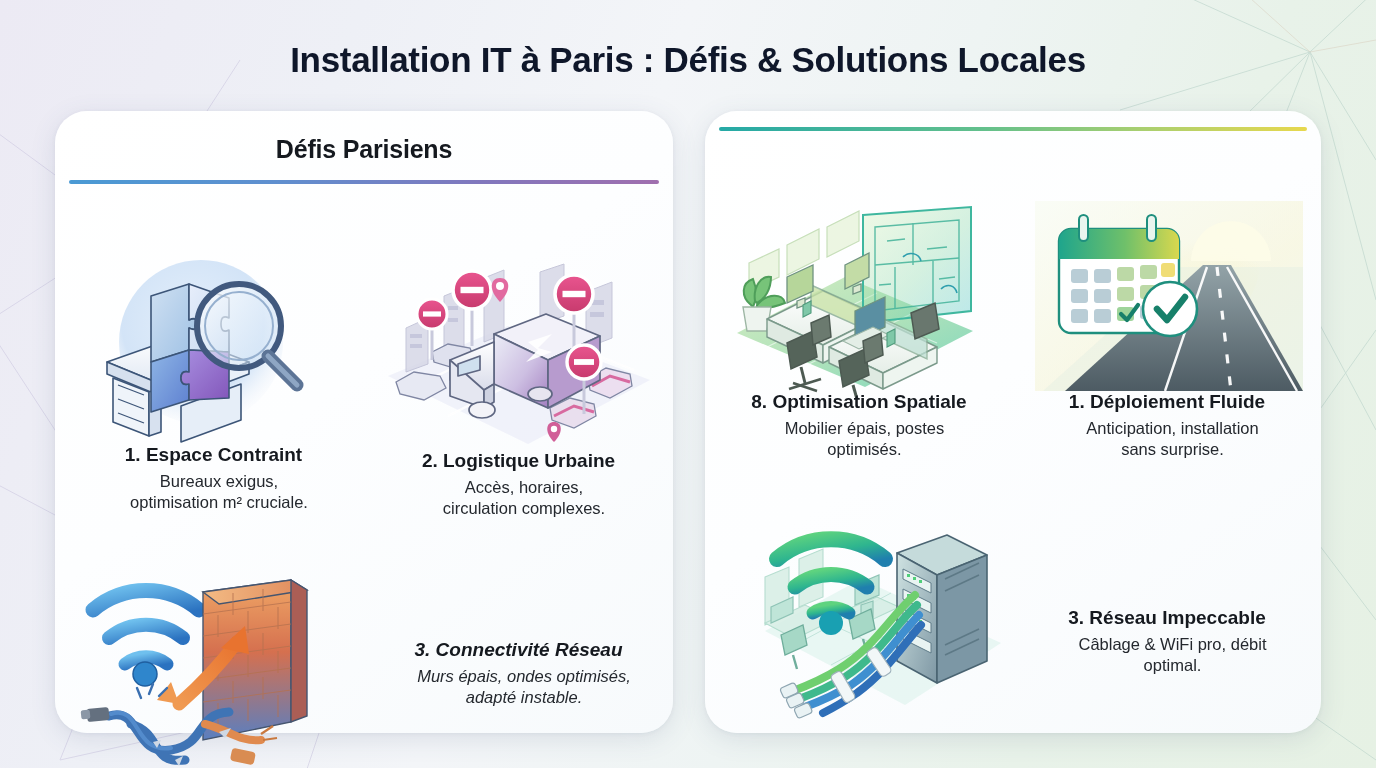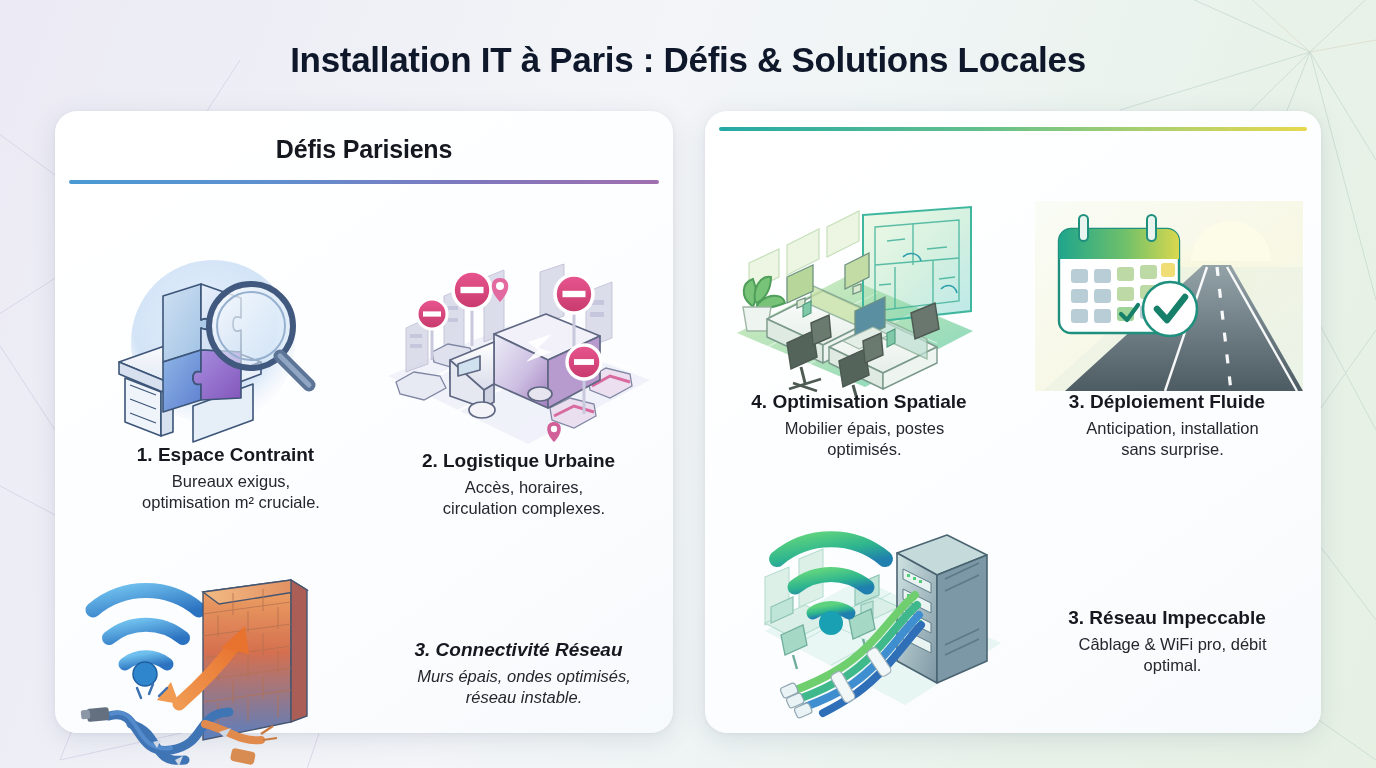--- a/index.html
+++ b/index.html
@@ -13,21 +13,21 @@
     position:absolute; inset:0;
     background:
       linear-gradient(110deg,
         #eceaf4 0%, #eef0f6 22%, #f3f5f8 42%,
         #eef4f3 60%, #e8f2e9 78%, #e6f1e4 100%);
   }
   #bg-net { position:absolute; inset:0; }
   .panel {
     position:absolute;
     background:linear-gradient(145deg,#ffffff 0%, #fdfeff 45%, #f7fafc 100%);
-    border-radius:22px;
+    border-radius:32px;
     box-shadow:0 6px 26px rgba(70,85,120,.13), 0 1px 4px rgba(70,85,120,.07);
   }
   #panel-left  { left:55px;  top:111px; width:618px; height:622px; }
   #panel-right { left:705px; top:111px; width:616px; height:622px; }
   .panel-title {
     text-align:center;
     font-size:25px;
     font-weight:bold;
     color:#15191f;
     letter-spacing:-.2px;
@@ -84,21 +84,21 @@
 </svg>
 
 <div id="main-title">Installation IT à Paris : Défis &amp; Solutions Locales</div>
 
 <div class="panel" id="panel-left">
   <div class="panel-title">Défis Parisiens</div>
   <div class="rule" id="rule-left"></div>
 
   <div class="grid">
 
-    <div class="cell" style="left:16px;top:70px;width:309px;height:200px;padding-left:31px;">
+    <div class="cell" style="left:4px;top:70px;width:309px;height:200px;padding-left:31px;">
       <svg class="art" style="left:30px;top:0;" width="250" height="190" viewBox="0 0 250 190">
         <defs>
           <radialGradient id="dpcirc" cx="45%" cy="38%" r="62%">
             <stop offset="0%" stop-color="#e4effb"></stop>
               <stop offset="70%" stop-color="#d3e4f7"></stop>
             <stop offset="100%" stop-color="#eef3fa" stop-opacity=".2"></stop>
           </radialGradient>
           <linearGradient id="pz1" x1="0" y1="0" x2="1" y2="1">
             <stop offset="0%" stop-color="#cfe0f2"></stop>
               <stop offset="100%" stop-color="#9dc0e4"></stop>
@@ -354,21 +354,21 @@
           <path d="M96 186 L104 182 L100 192 Z"></path>
           <path d="M74 168 L82 166 L78 174 Z"></path>
           <path d="M140 158 L152 154 L146 164 Z"></path>
         </g>
       </svg>
     </div>
     <div class="txt" style="left:309px;top:455px;width:309px;font-style:italic;">
       <div class="cap-title">3. Connectivité Réseau</div>
       <div class="cap-body">
         <span>Murs épais, ondes optimisés,</span><br>
-        <span>réseau instable.</span>
+        <span>adapté instable.</span>
       </div>
     </div>
 
   </div>
 </div>
 
 <div class="panel" id="panel-right">
   <div class="rule" id="rule-right"></div>
 
   <div class="grid">
@@ -471,21 +471,21 @@
           <path d="M74 166 L78 182" stroke-width="3"></path>
           <path d="M62 188 L94 178" stroke-width="2.6"></path>
             <path d="M66 182 L90 190" stroke-width="2.6"></path>
           <path d="M112 160 L138 148 L142 174 L116 186 Z" fill="#55645a"></path>
           <path d="M136 140 L154 132 L156 154 L138 162 Z" fill="#6b7a6f"></path>
           <path d="M126 184 L130 198" stroke-width="3"></path>
           <path d="M184 112 L208 102 L212 128 L188 138 Z" fill="#69776e"></path>
         </g>
       </svg>
       <div class="txt" style="left:0;top:190px;width:308px;">
-        <div class="cap-title">4. Optimisation Spatiale</div>
+        <div class="cap-title">8. Optimisation Spatiale</div>
         <div class="cap-body">
           <span>Mobilier épais, postes</span><br>
           <span>optimisés.</span>
         </div>
       </div>
     </div>
 
     <div class="cell" style="left:308px;top:70px;width:308px;height:200px;">
       <svg class="art" style="left:22px;top:0;" width="268" height="190" viewBox="0 0 268 190">
         <defs>
@@ -544,21 +544,21 @@
           </g>
           <path d="M86 113 L92 119 L103 104" fill="none" stroke="#17806a" stroke-width="4.2" stroke-linecap="round" stroke-linejoin="round"></path>
         </g>
 
         <g>
           <circle cx="135" cy="108" r="27" fill="#ffffff" stroke="#1f8f7e" stroke-width="2.6"></circle>
           <path d="M122 108 L132 119 L150 96" fill="none" stroke="#17806a" stroke-width="6.5" stroke-linecap="round" stroke-linejoin="round"></path>
         </g>
       </svg>
       <div class="txt" style="left:0;top:190px;width:308px;">
-        <div class="cap-title">3. Déploiement Fluide</div>
+        <div class="cap-title">1. Déploiement Fluide</div>
         <div class="cap-body">
           <span>Anticipation, installation</span><br>
           <span>sans surprise.</span>
         </div>
       </div>
     </div>
 
     <div class="cell" style="left:0;top:380px;width:308px;height:210px;">
       <svg class="art" style="left:60px;top:8px;" width="250" height="198" viewBox="0 0 250 198">
         <defs>

